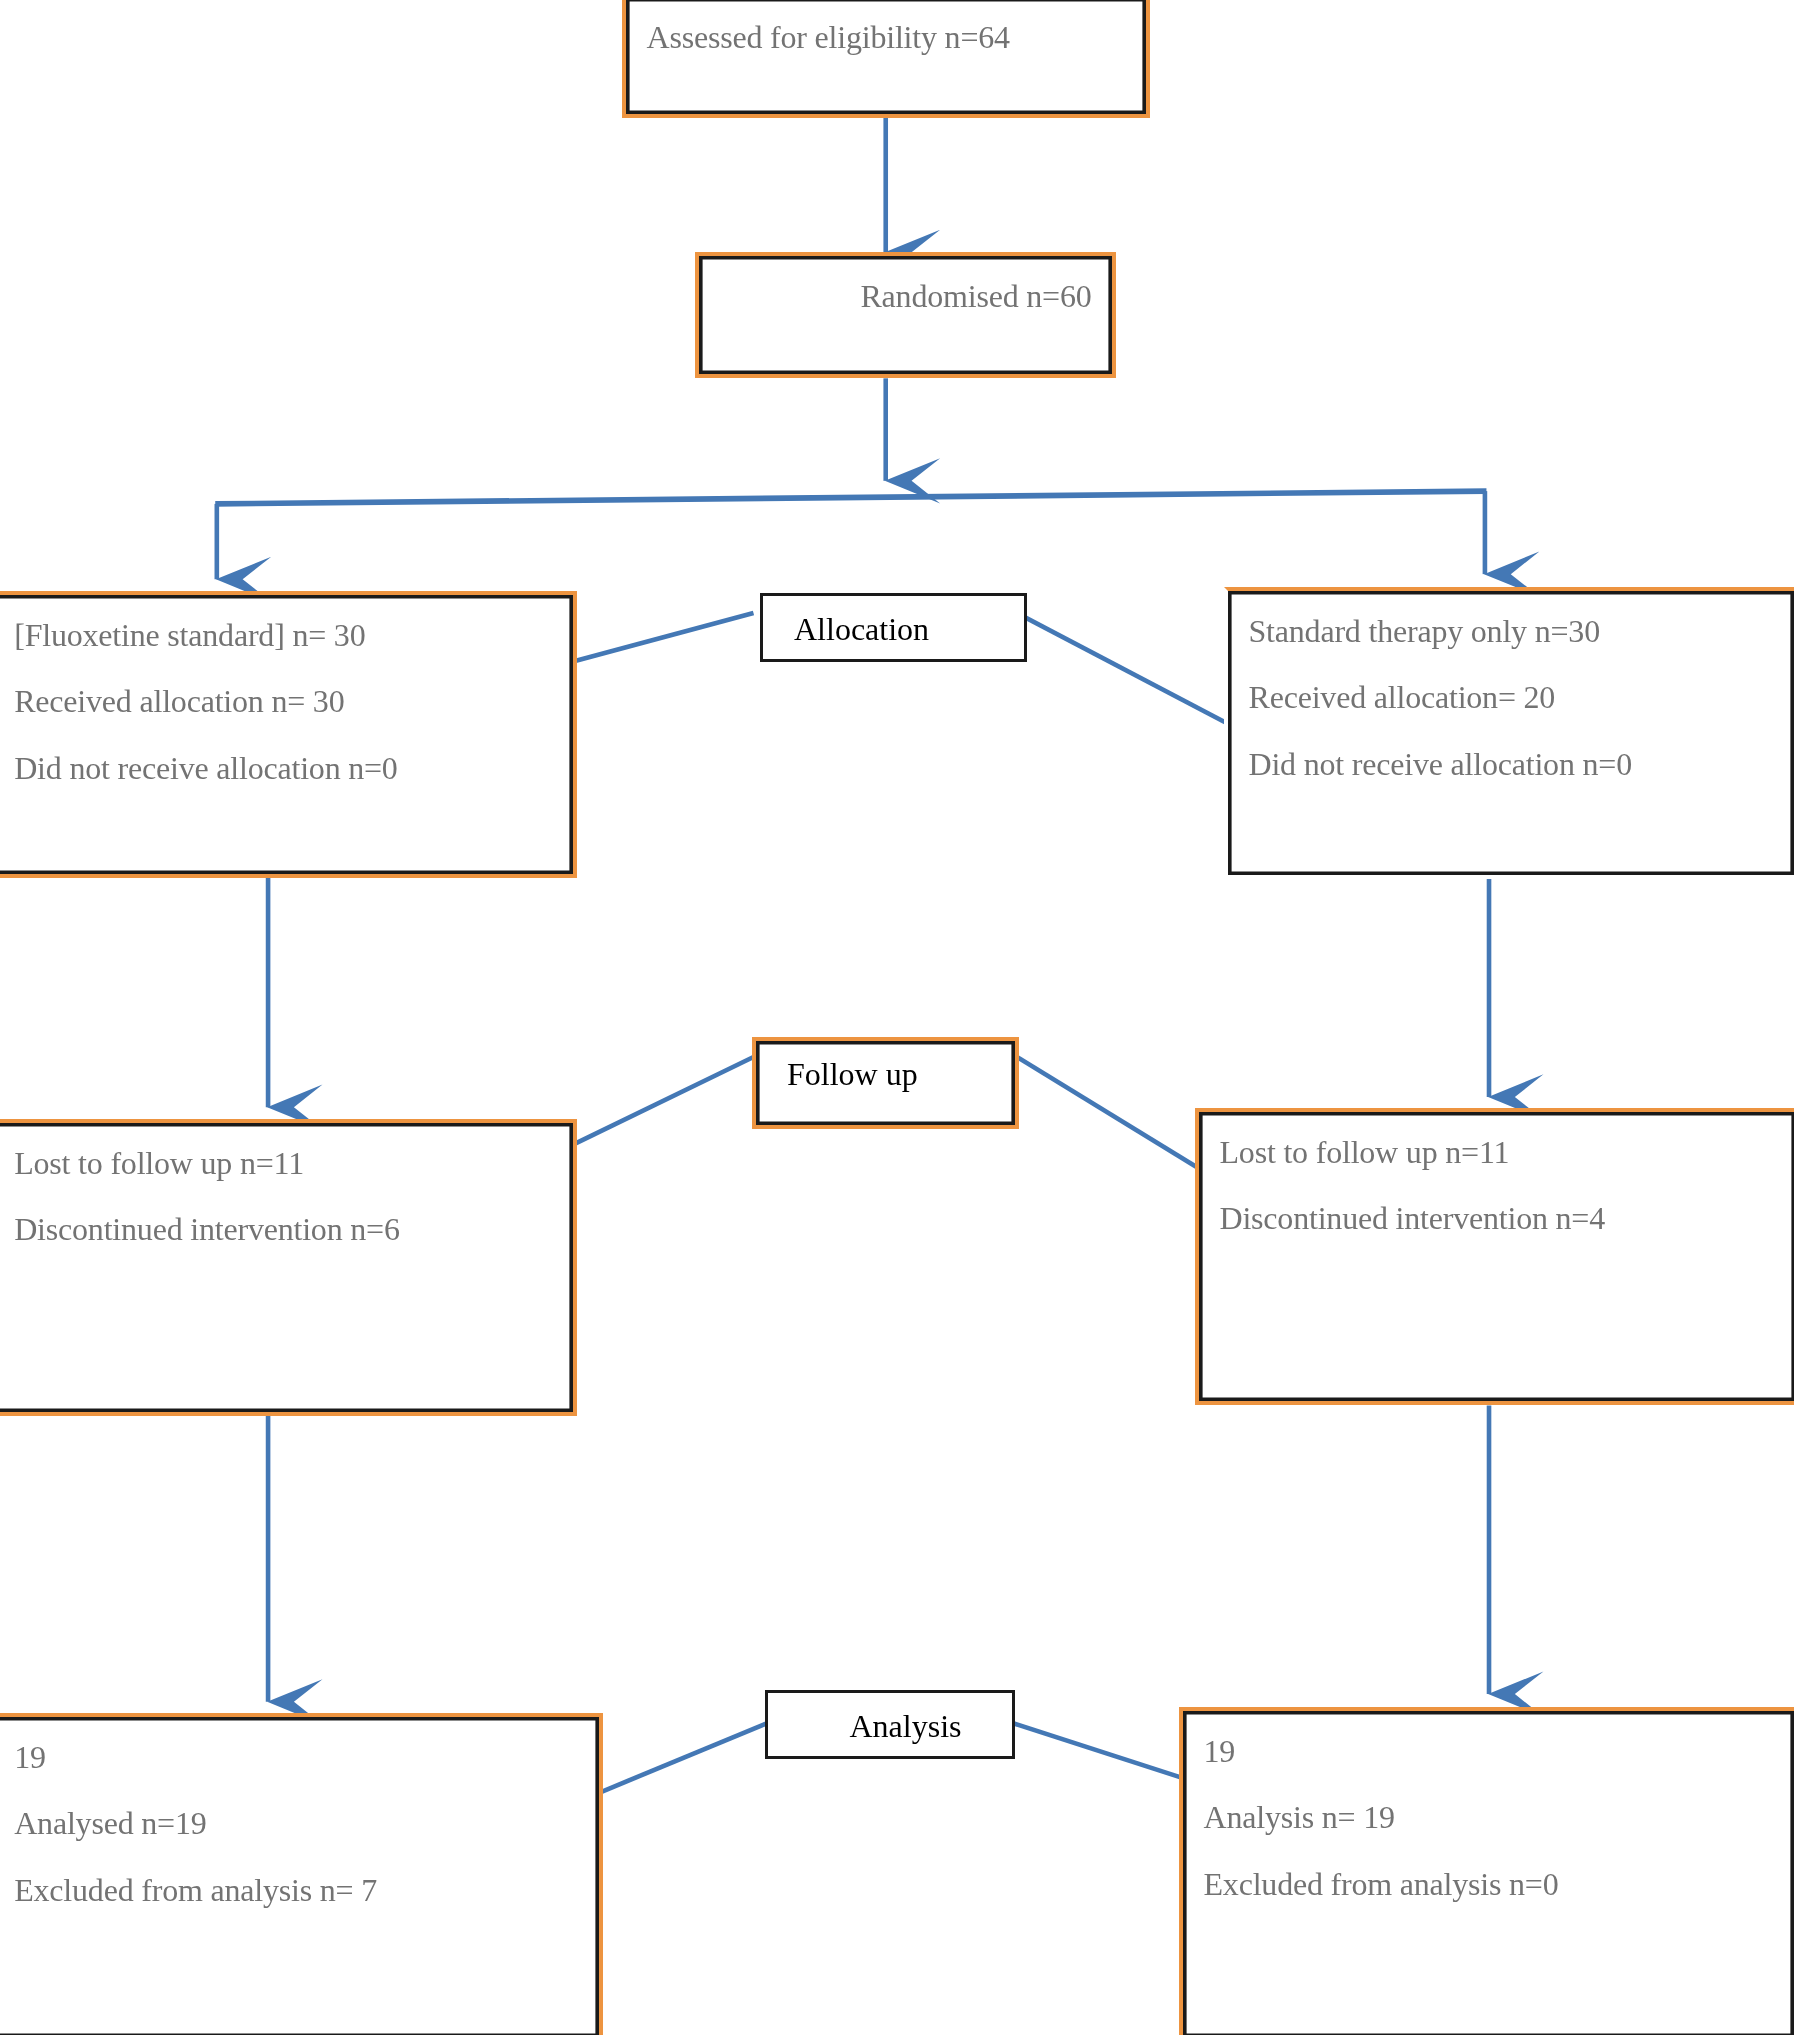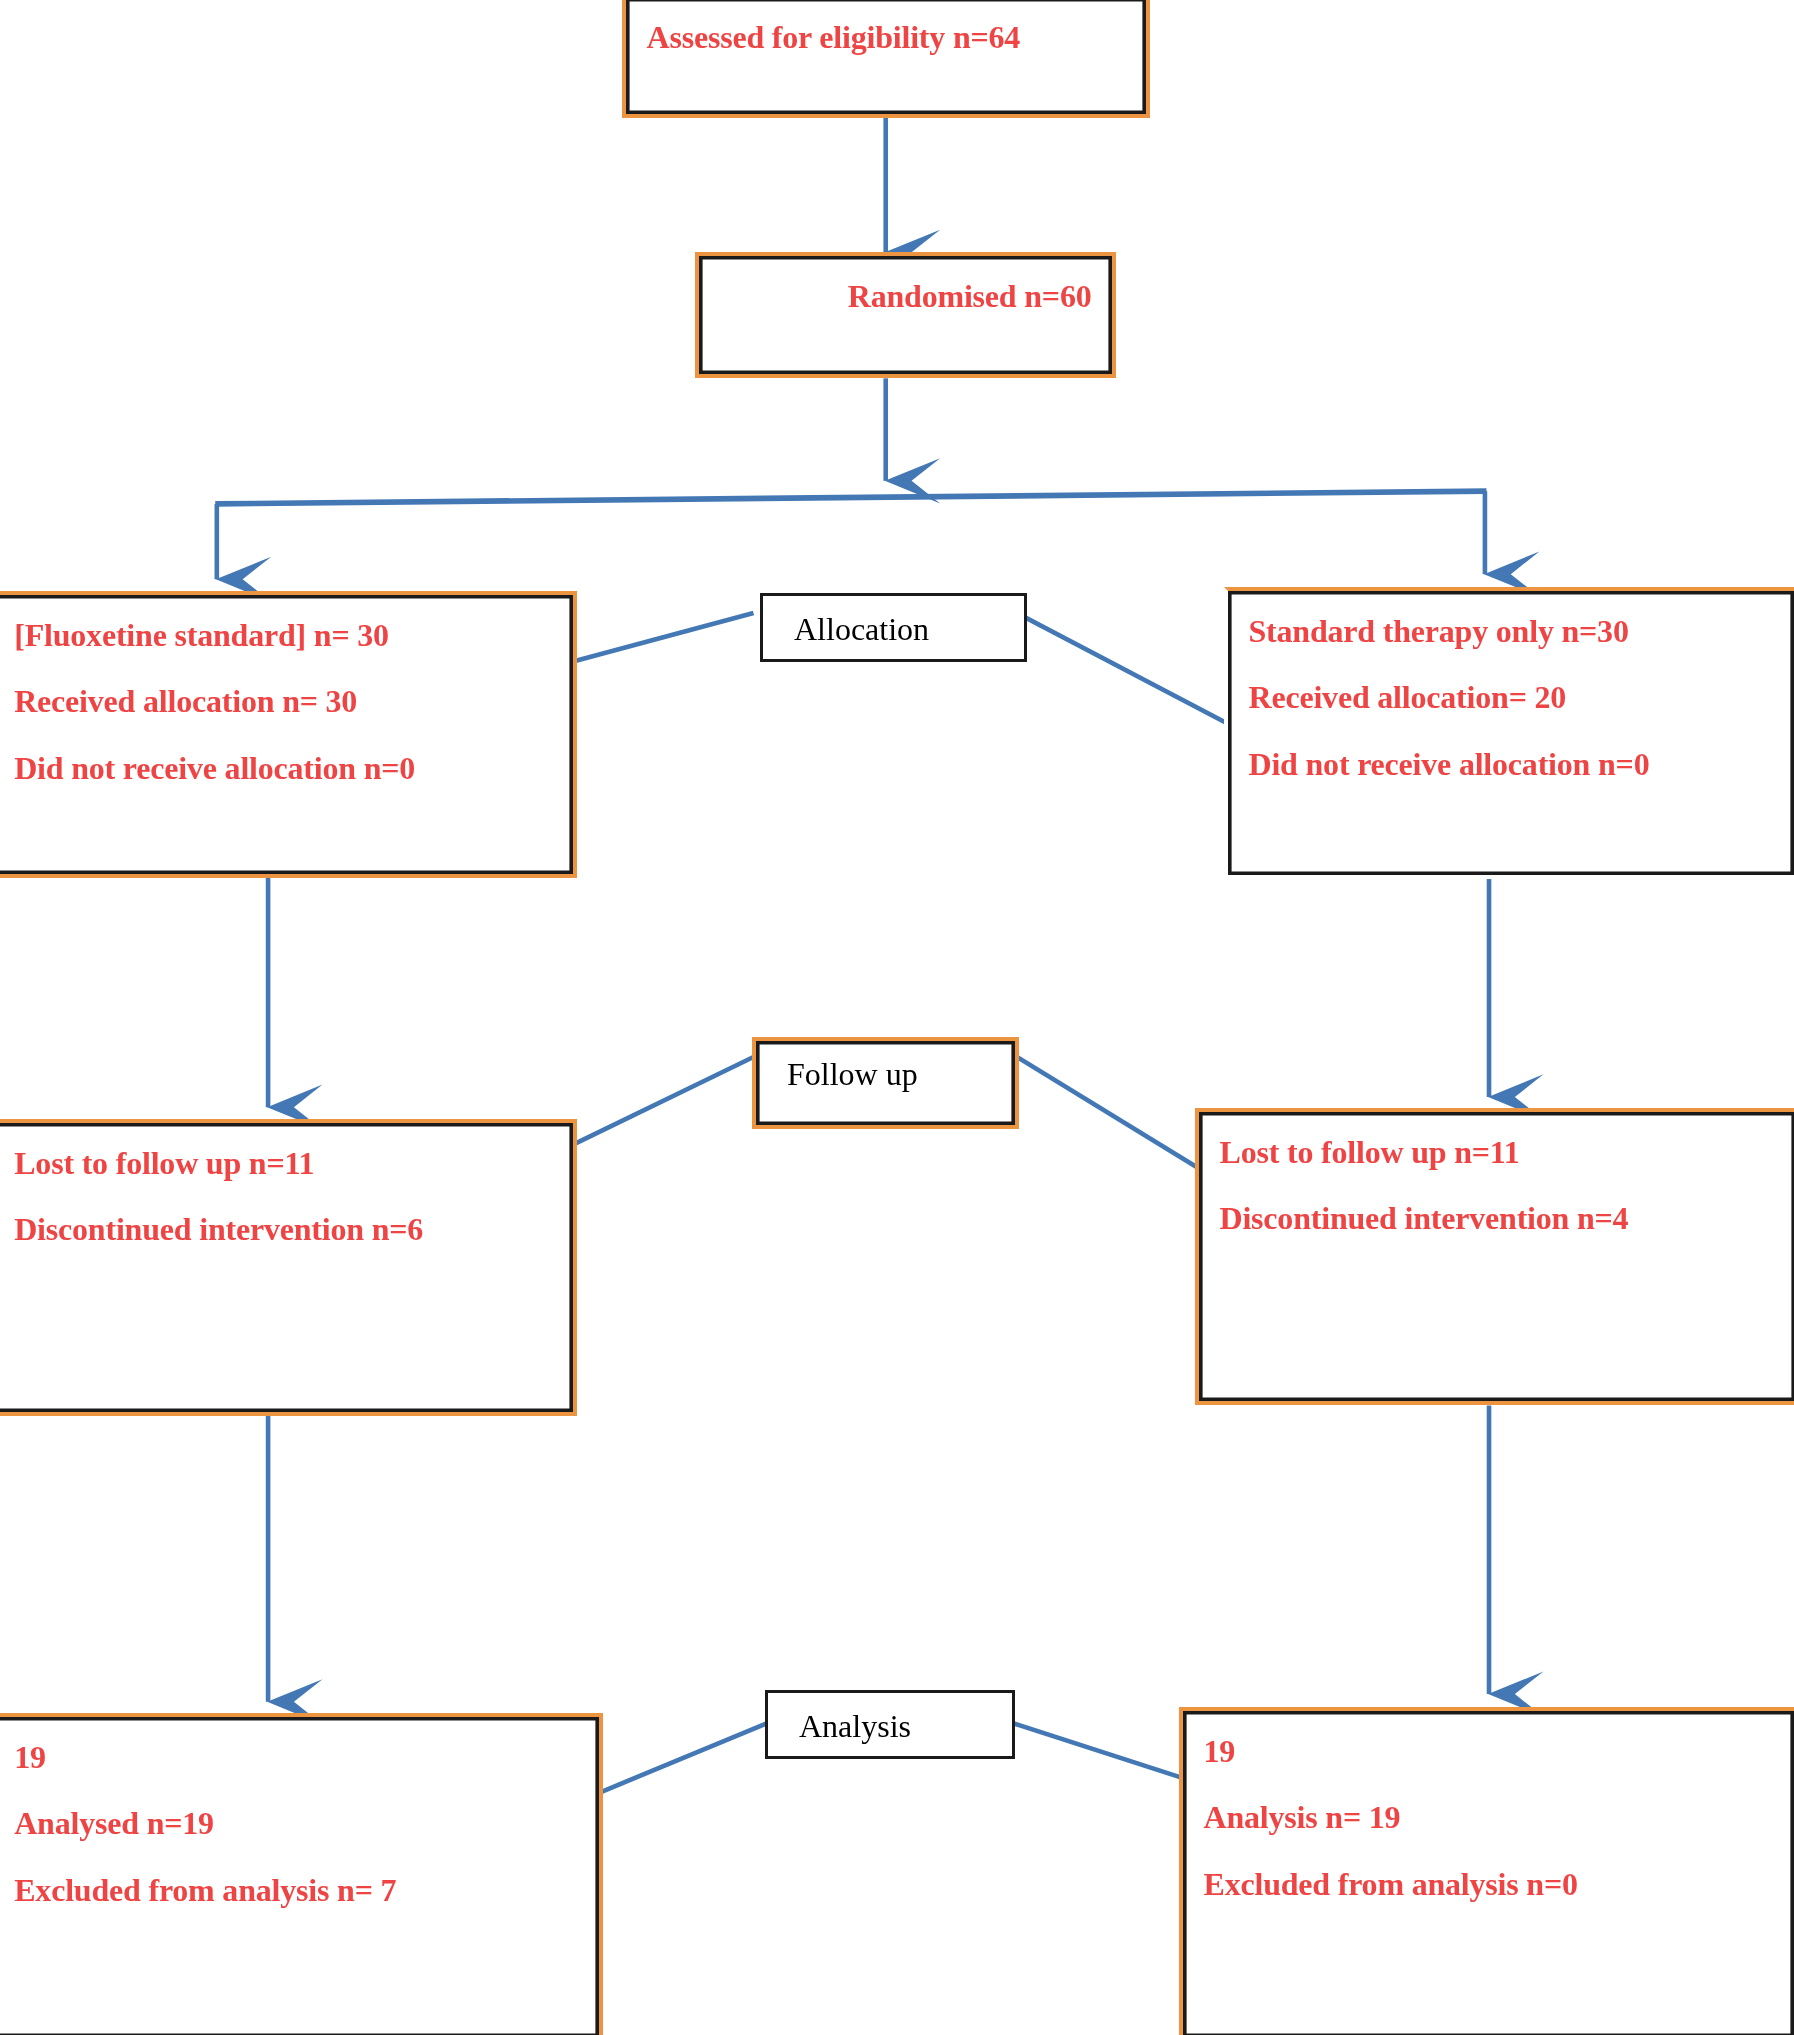--- a/index.html
+++ b/index.html
@@ -49,25 +49,24 @@
     padding: 23.6px 20.5px 5.1px 20.5px;
     box-sizing: border-box;
     height: 100%;
   }
   .node-inner.center-label {
     padding: 15.4px 0 0 31px;
   }
   .line {
     font-size: 32px;
     line-height: 1.05;
-    color: #ef4444;
+    color: #737373;
     white-space: nowrap;
     margin-bottom: 33px;
     letter-spacing: -0.2px;
-    font-weight: bold;
   }
   .line:last-child { margin-bottom: 0; }
   .label-text {
     font-size: 32px;
     color: #000000;
     white-space: nowrap;
   }
 
   
   #box-eligibility { left: 622px;  top: -6.2px;   width: 528px; height: 124px; }
@@ -76,21 +75,21 @@
   #box-alloc-left  { left: -10.3px;   top: 591px;  width: 587px; height: 287px; }
   #box-alloc-right { left: 1224px;  top: 587px;  width: 574px; height: 292px; }
   #box-allocation  { left: 752px;  top: 593px;  width: 267px;  height: 69px; margin-left: 8px; }
 
   #box-follow-left  { left: -10.3px;  top: 1119px;  width: 587px; height: 297px; }
   #box-follow-right { left: 1195px; top: 1108px;  width: 604px; height: 297px; }
   #box-followup     { left: 752px; top: 1037px;  width: 267px;  height: 92px; }
 
   #box-analysis-left  { left: -10.3px;  top: 1713px; width: 613px; height: 328px; }
   #box-analysis-right { left: 1179px; top: 1707px; width: 619px; height: 334px; }
-  #box-analysis       { left: 765px; top: 1690px; width: 250px;  height: 69px; }
+  #box-analysis       { left: 765px; top: 1690px; width: 250px;  height: 69px; text-align: center; }
 </style>
 </head>
 <body>
 
 <div id="diagram">
 
   <svg class="connectors" viewBox="0 0 3500 3970" xmlns="http://www.w3.org/2000/svg">
     <defs>
       <marker id="ah" markerWidth="11" markerHeight="13" refX="5.2" refY="12.2" orient="auto" markerUnits="strokeWidth">
         <path d="M0.3,0.4 L5.2,12.4 L10.1,0.4 L5.2,6.6 Z" fill="#4478b5"></path>

